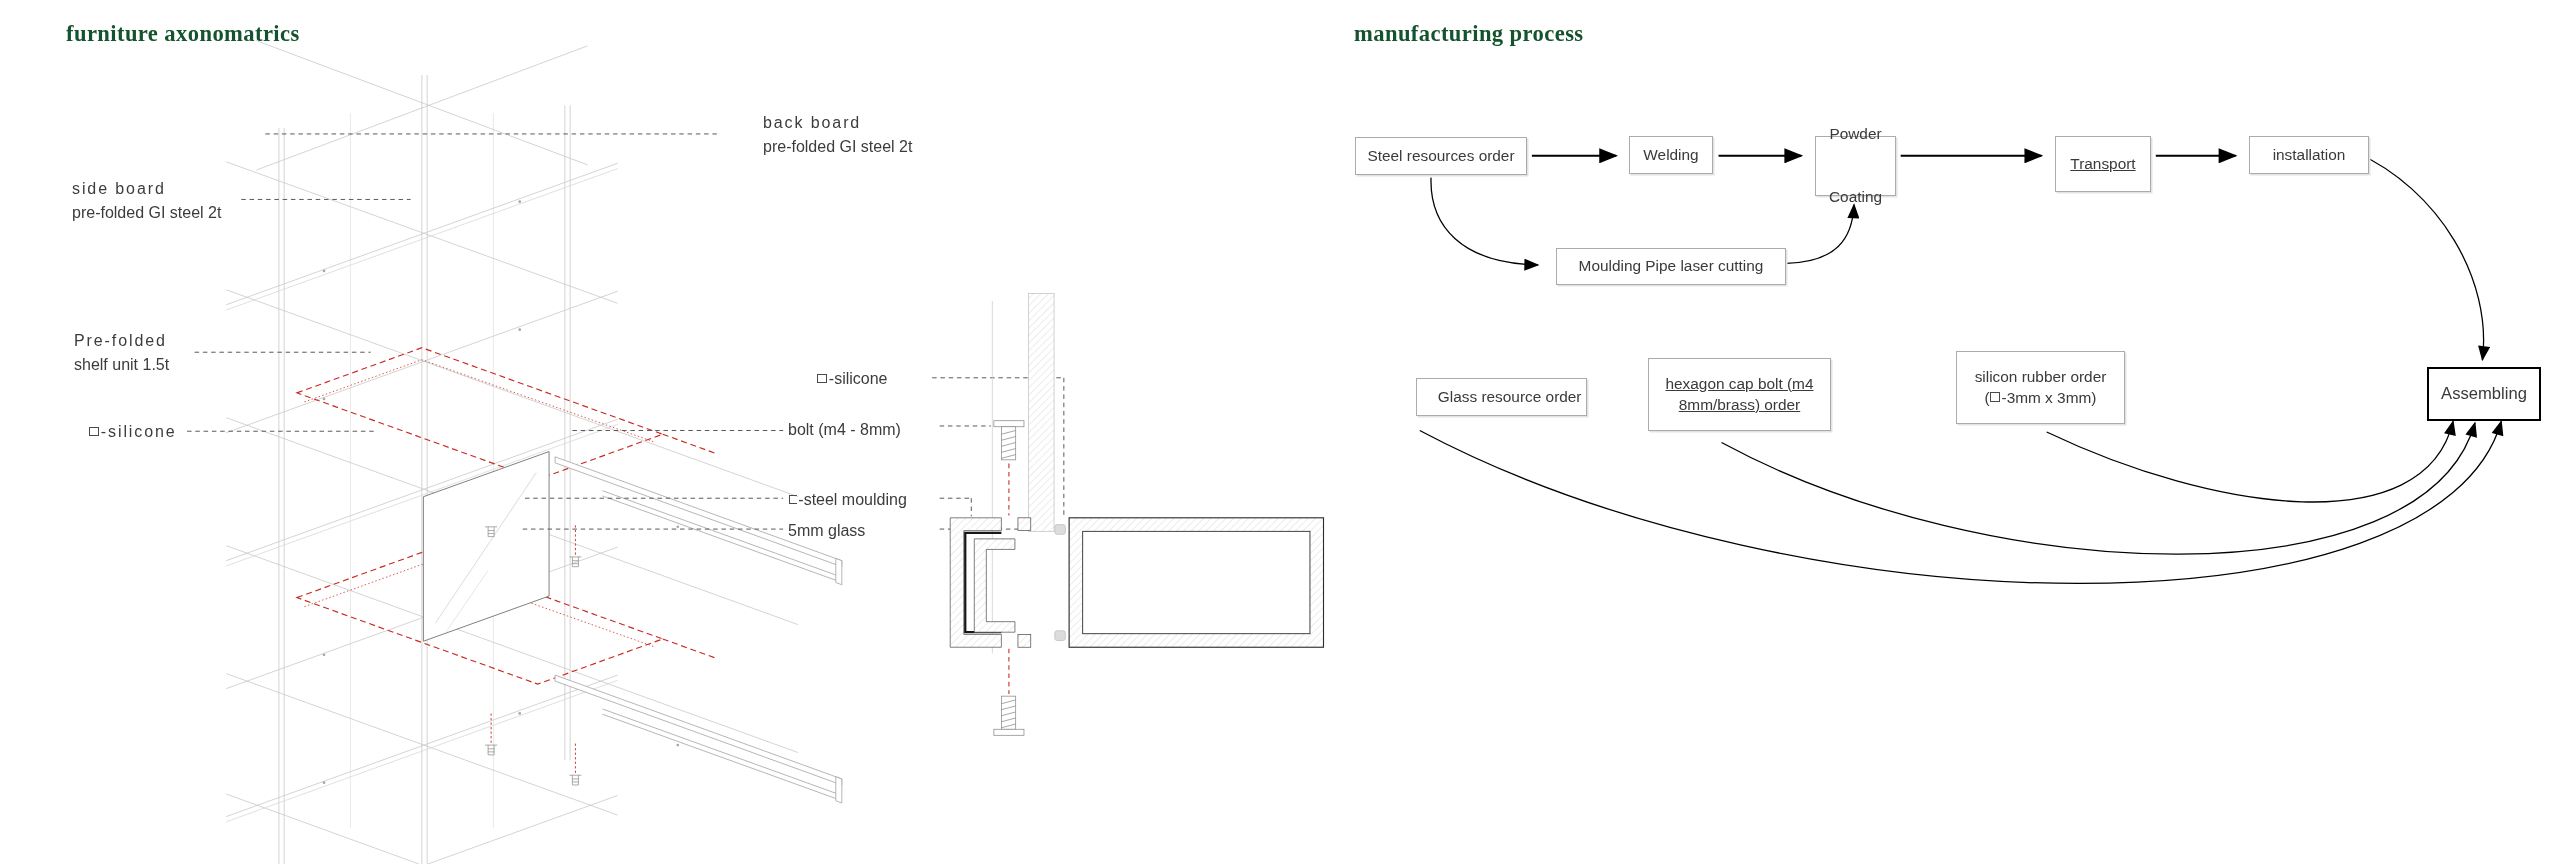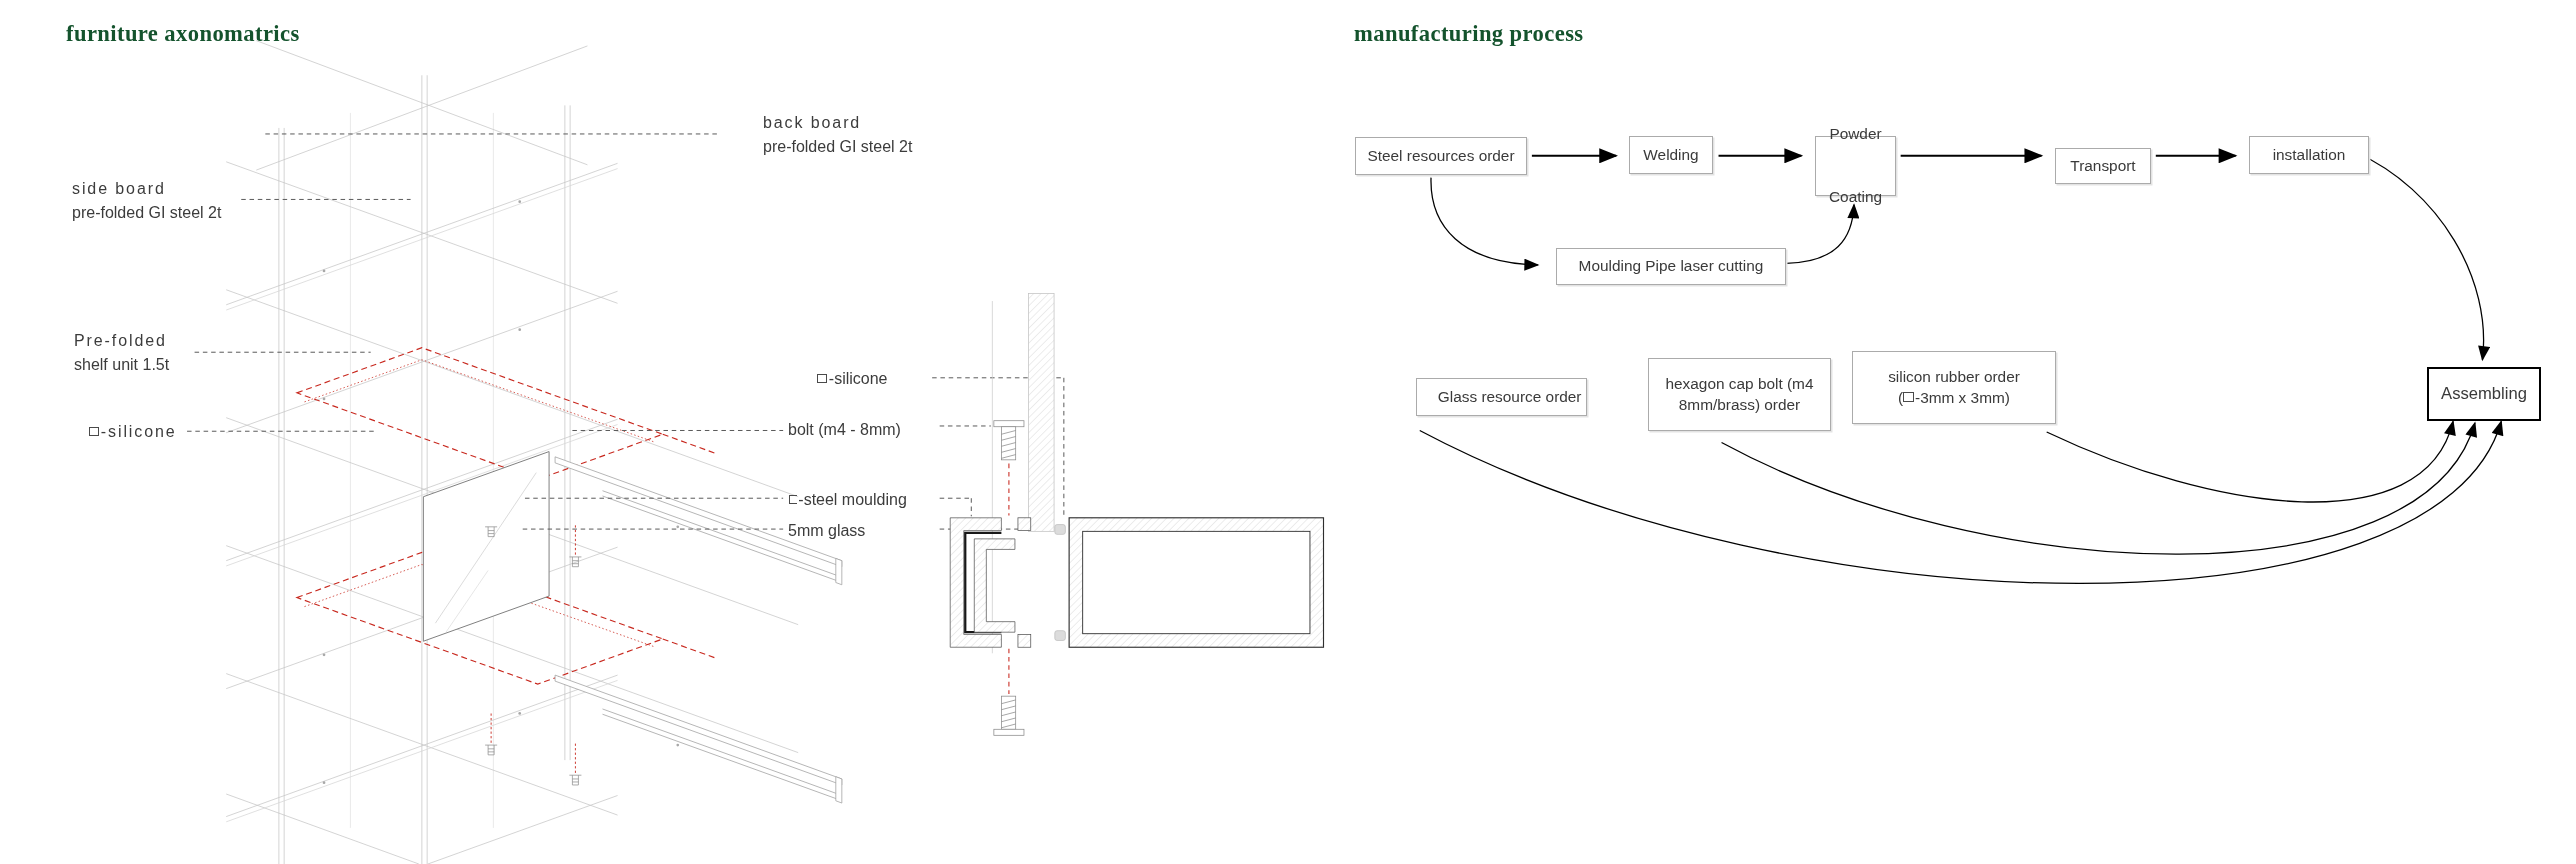--- a/index.html
+++ b/index.html
@@ -215,37 +215,37 @@
   <div class="fbox" style="left:1355px;top:137px;width:172px;height:38px;">
     <span>Steel resources order</span>
   </div>
   <div class="fbox" style="left:1629px;top:136px;width:84px;height:38px;">
     <span>Welding</span>
   </div>
   <div class="fbox" style="left:1815px;top:136px;width:81px;height:60px;gap:42px;">
     <span class="ln">Powder</span>
     <span class="ln">Coating</span>
   </div>
-  <div class="fbox" style="left:2055px;top:148px;width:96px;height:36px;">
+  <div class="fbox" style="left:2055px;top:136px;width:96px;height:56px;text-decoration:underline;">
     <span>Transport</span>
   </div>
   <div class="fbox" style="left:2249px;top:136px;width:120px;height:38px;">
     <span>installation</span>
   </div>
   <div class="fbox" style="left:1556px;top:248px;width:230px;height:37px;">
     <span>Moulding Pipe laser cutting</span>
   </div>
   <div class="fbox" style="left:1416px;top:378px;width:171px;height:38px;align-items:flex-end;">
     <span>Glass resource order</span>
   </div>
-  <div class="fbox" style="left:1648px;top:358px;width:183px;height:73px;">
+  <div class="fbox" style="left:1648px;top:358px;width:183px;height:73px;text-decoration:underline;">
     <span class="ln">hexagon cap bolt (m4</span>
     <span class="ln">8mm/brass) order</span>
   </div>
-  <div class="fbox" style="left:1852px;top:351px;width:204px;height:73px;">
+  <div class="fbox" style="left:1956px;top:351px;width:169px;height:73px;">
     <span class="ln">silicon rubber order</span>
     <span class="ln"><span>(</span><span class="pglyph"></span><span>-3mm x 3mm)</span></span>
   </div>
   <div class="fbox final" style="left:2427px;top:367px;width:114px;height:54px;">
     <span>Assembling</span>
   </div>
 
 </div>
 
 

